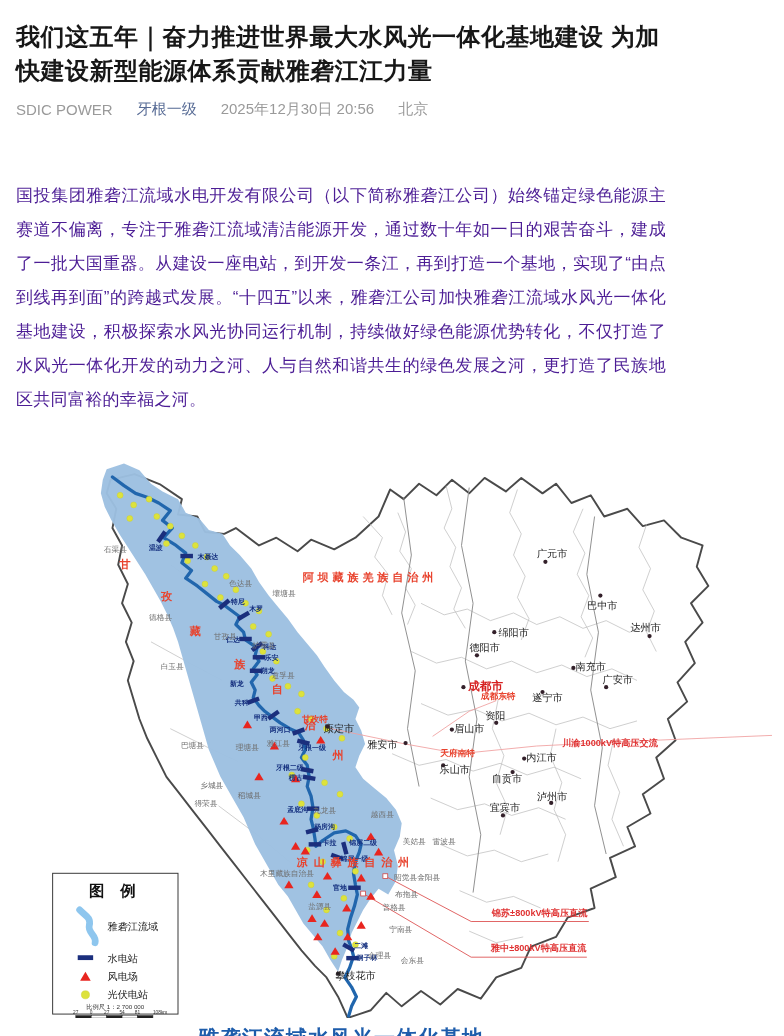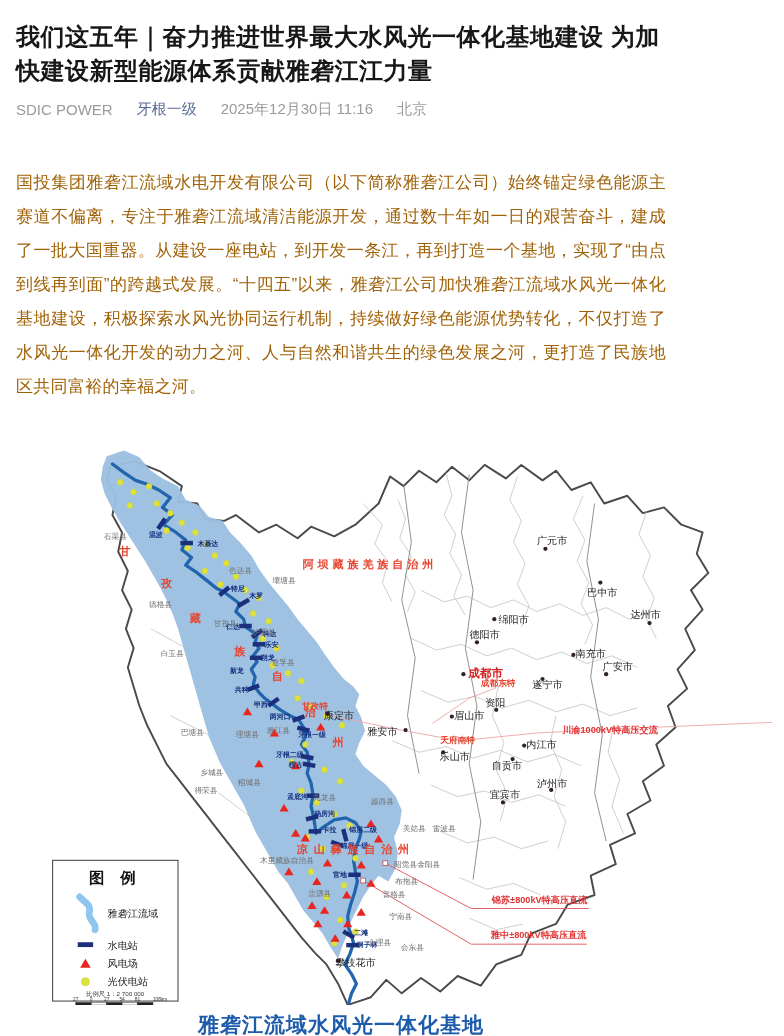--- a/index.html
+++ b/index.html
@@ -2,36 +2,36 @@
 <html><head>
 <meta charset="utf-8">
 <style>
   * { margin:0; padding:0; box-sizing:border-box; }
   html,body { background:#ffffff; }
   body { width:784px; font-family:"Liberation Sans", sans-serif; color:#333; }
   .page { width:680px; padding:14px 14px 0 16px; }
   h1.title { font-size:24px; line-height:34px; font-weight:bold; color:#171717; letter-spacing:0.5px; margin-top:6px; }
   .byline { margin-top:12px; font-size:15px; color:#9a9a9a; display:flex; align-items:center; gap:24px; }
   .byline .account { color:#576b95; cursor:pointer; text-decoration:none; }
-  p.para { margin-top:47px; font-size:17px; line-height:34px; color:#a16207; text-align:justify; letter-spacing:0.3px; }
+  p.para { margin-top:60px; font-size:17px; line-height:34px; color:#4c1d95; text-align:justify; letter-spacing:0.3px; }
   figure.mapfig { margin-top:30px; }
   svg.map { display:block; font-family:"Liberation Sans", sans-serif; }
   figcaption.caption { text-align:center; font-size:21px; font-weight:bold; color:#1d5cab; letter-spacing:1px; margin-top:6px; padding-bottom:14px; }
 </style>
 </head>
 <body>
 
 <div class="page">
 
   <h1 class="title">我们这五年｜奋力推进世界最大水风光一体化基地建设 为加快建设新型能源体系贡献雅砻江江力量</h1>
 
   <div class="byline">
     <span>SDIC POWER</span>
     <a class="account">牙根一级</a>
-    <span>2025年12月30日 11:16</span>
+    <span>2025年12月30日 20:56</span>
     <span>北京</span>
   </div>
 
   <p class="para">国投集团雅砻江流域水电开发有限公司（以下简称雅砻江公司）始终锚定绿色能源主赛道不偏离，专注于雅砻江流域清洁能源开发，通过数十年如一日的艰苦奋斗，建成了一批大国重器。从建设一座电站，到开发一条江，再到打造一个基地，实现了“由点到线再到面”的跨越式发展。“十四五”以来，雅砻江公司加快雅砻江流域水风光一体化基地建设，积极探索水风光协同运行机制，持续做好绿色能源优势转化，不仅打造了水风光一体化开发的动力之河、人与自然和谐共生的绿色发展之河，更打造了民族地区共同富裕的幸福之河。</p>
 
   <figure class="mapfig">
     <svg id="map" class="map" viewBox="0 398 784 592" width="756" height="571">
 
       <path d="M123,426 L150,437 172,452 168,468 188,470 196,486 216,488 228,482 252,500 270,492 292,506 306,494 330,504 352,492 376,470 388,442 402,452 418,436 436,448 452,432 470,446 486,430 508,444 524,430 546,446 560,436 576,456 596,448 610,470 634,462 650,480 672,474 690,492 712,500 706,522 718,542 700,560 712,580 694,600 704,622 686,642 696,662 676,680 684,702 664,720 672,742 650,758 658,778 634,792 642,812 616,824 622,844 596,856 600,876 572,886 560,906 534,916 524,938 498,948 482,970 458,960 440,976 420,962 400,978 384,964 368,982 356,986 344,990 334,968 322,948 310,936 296,920 282,902 268,884 254,866 240,848 226,830 212,812 198,794 184,776 170,758 156,740 146,720 136,700 128,680 122,660 116,640 122,620 114,600 120,580 110,560 116,540 106,520 110,500 100,482 104,462 94,446 98,432 Z" fill="#ffffff" stroke="#4a4a4a" stroke-width="2" stroke-linejoin="round"></path>
 

